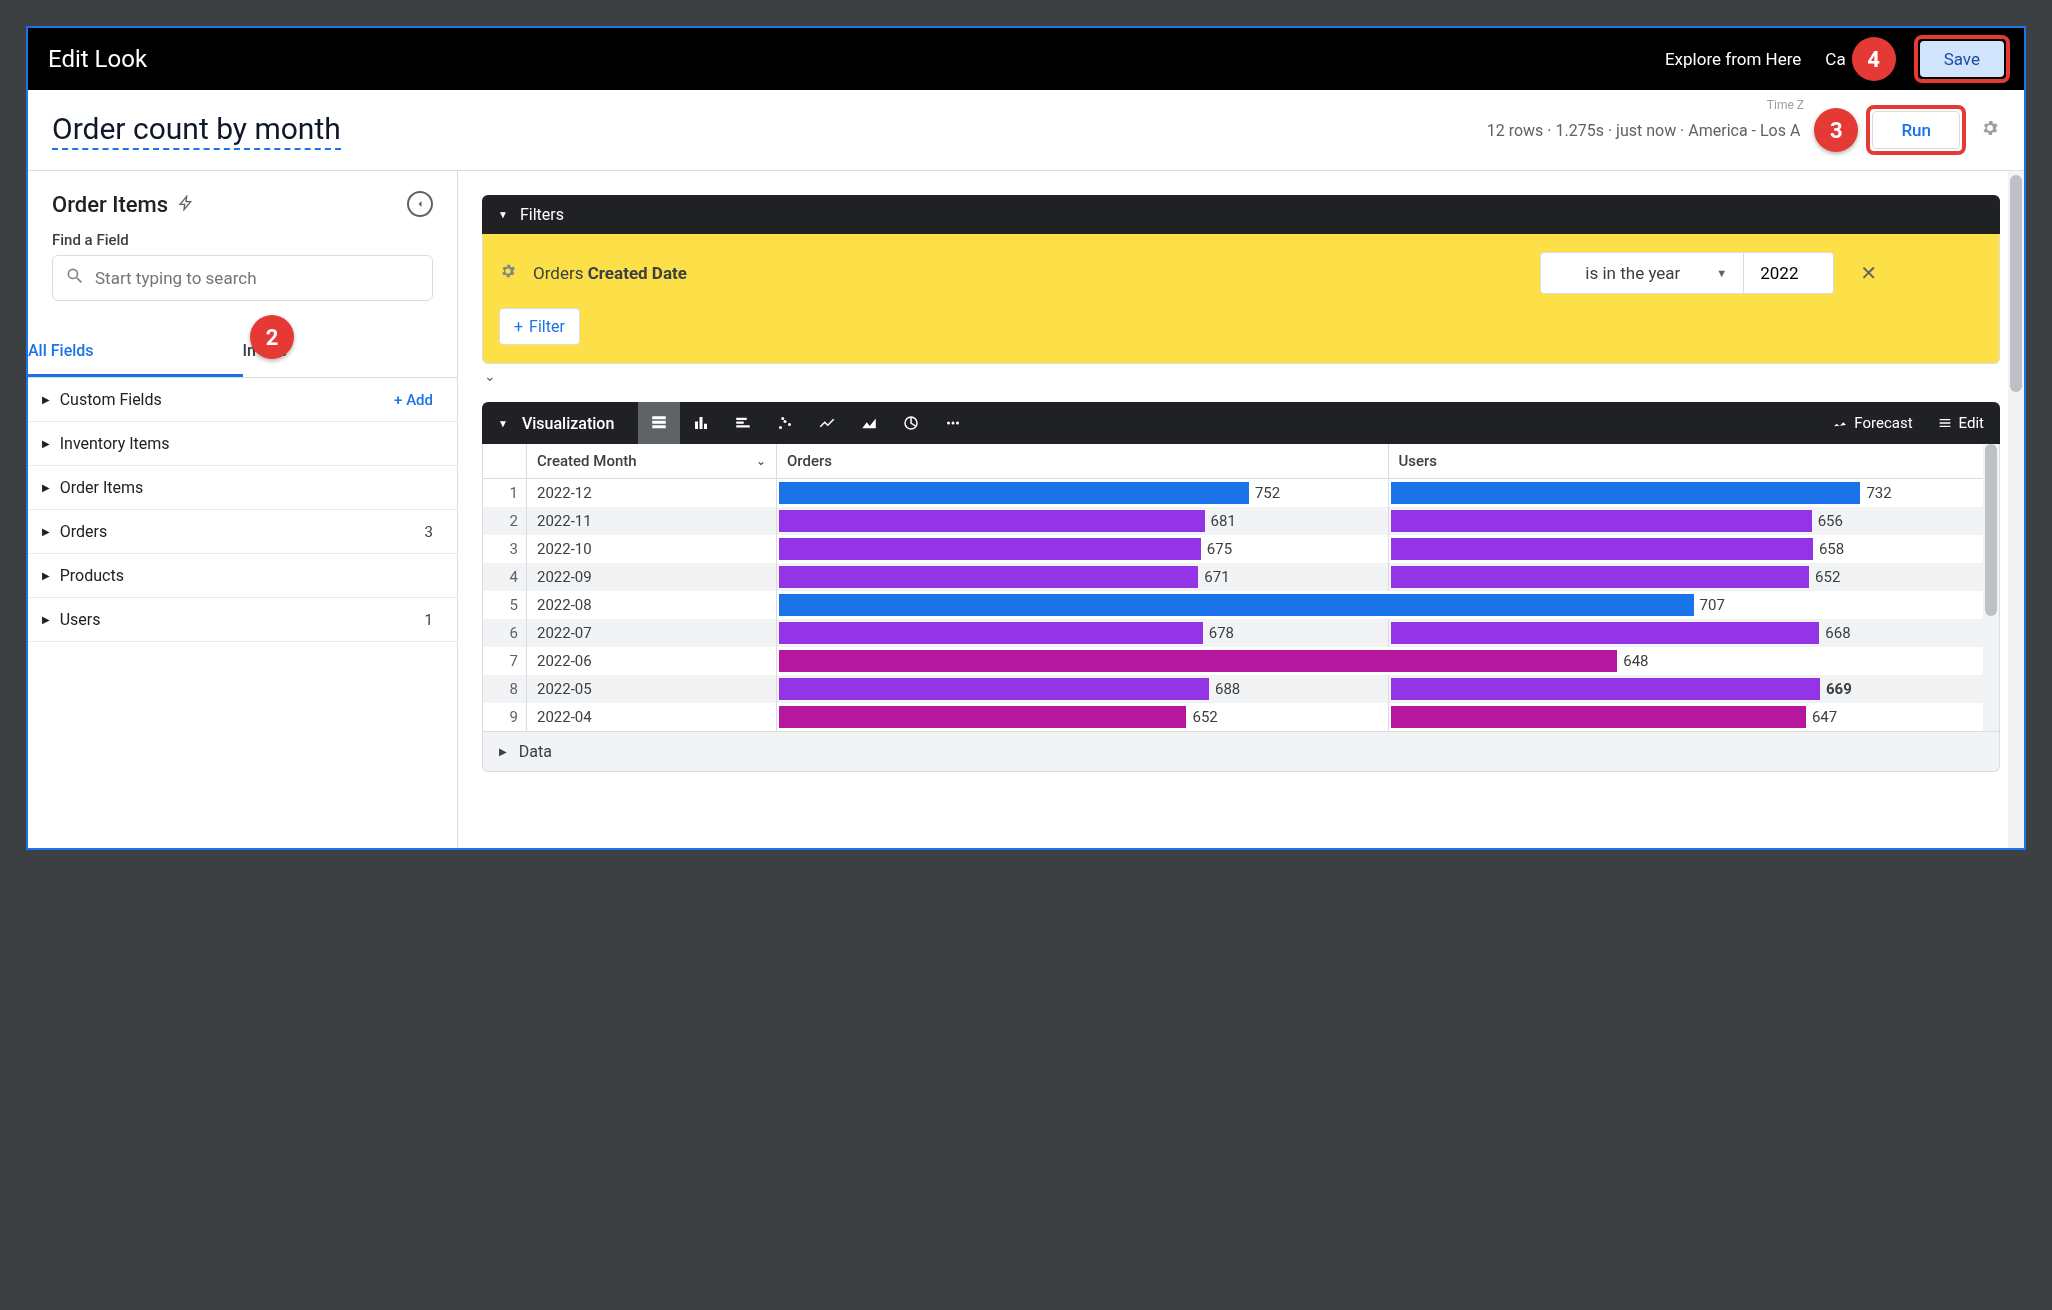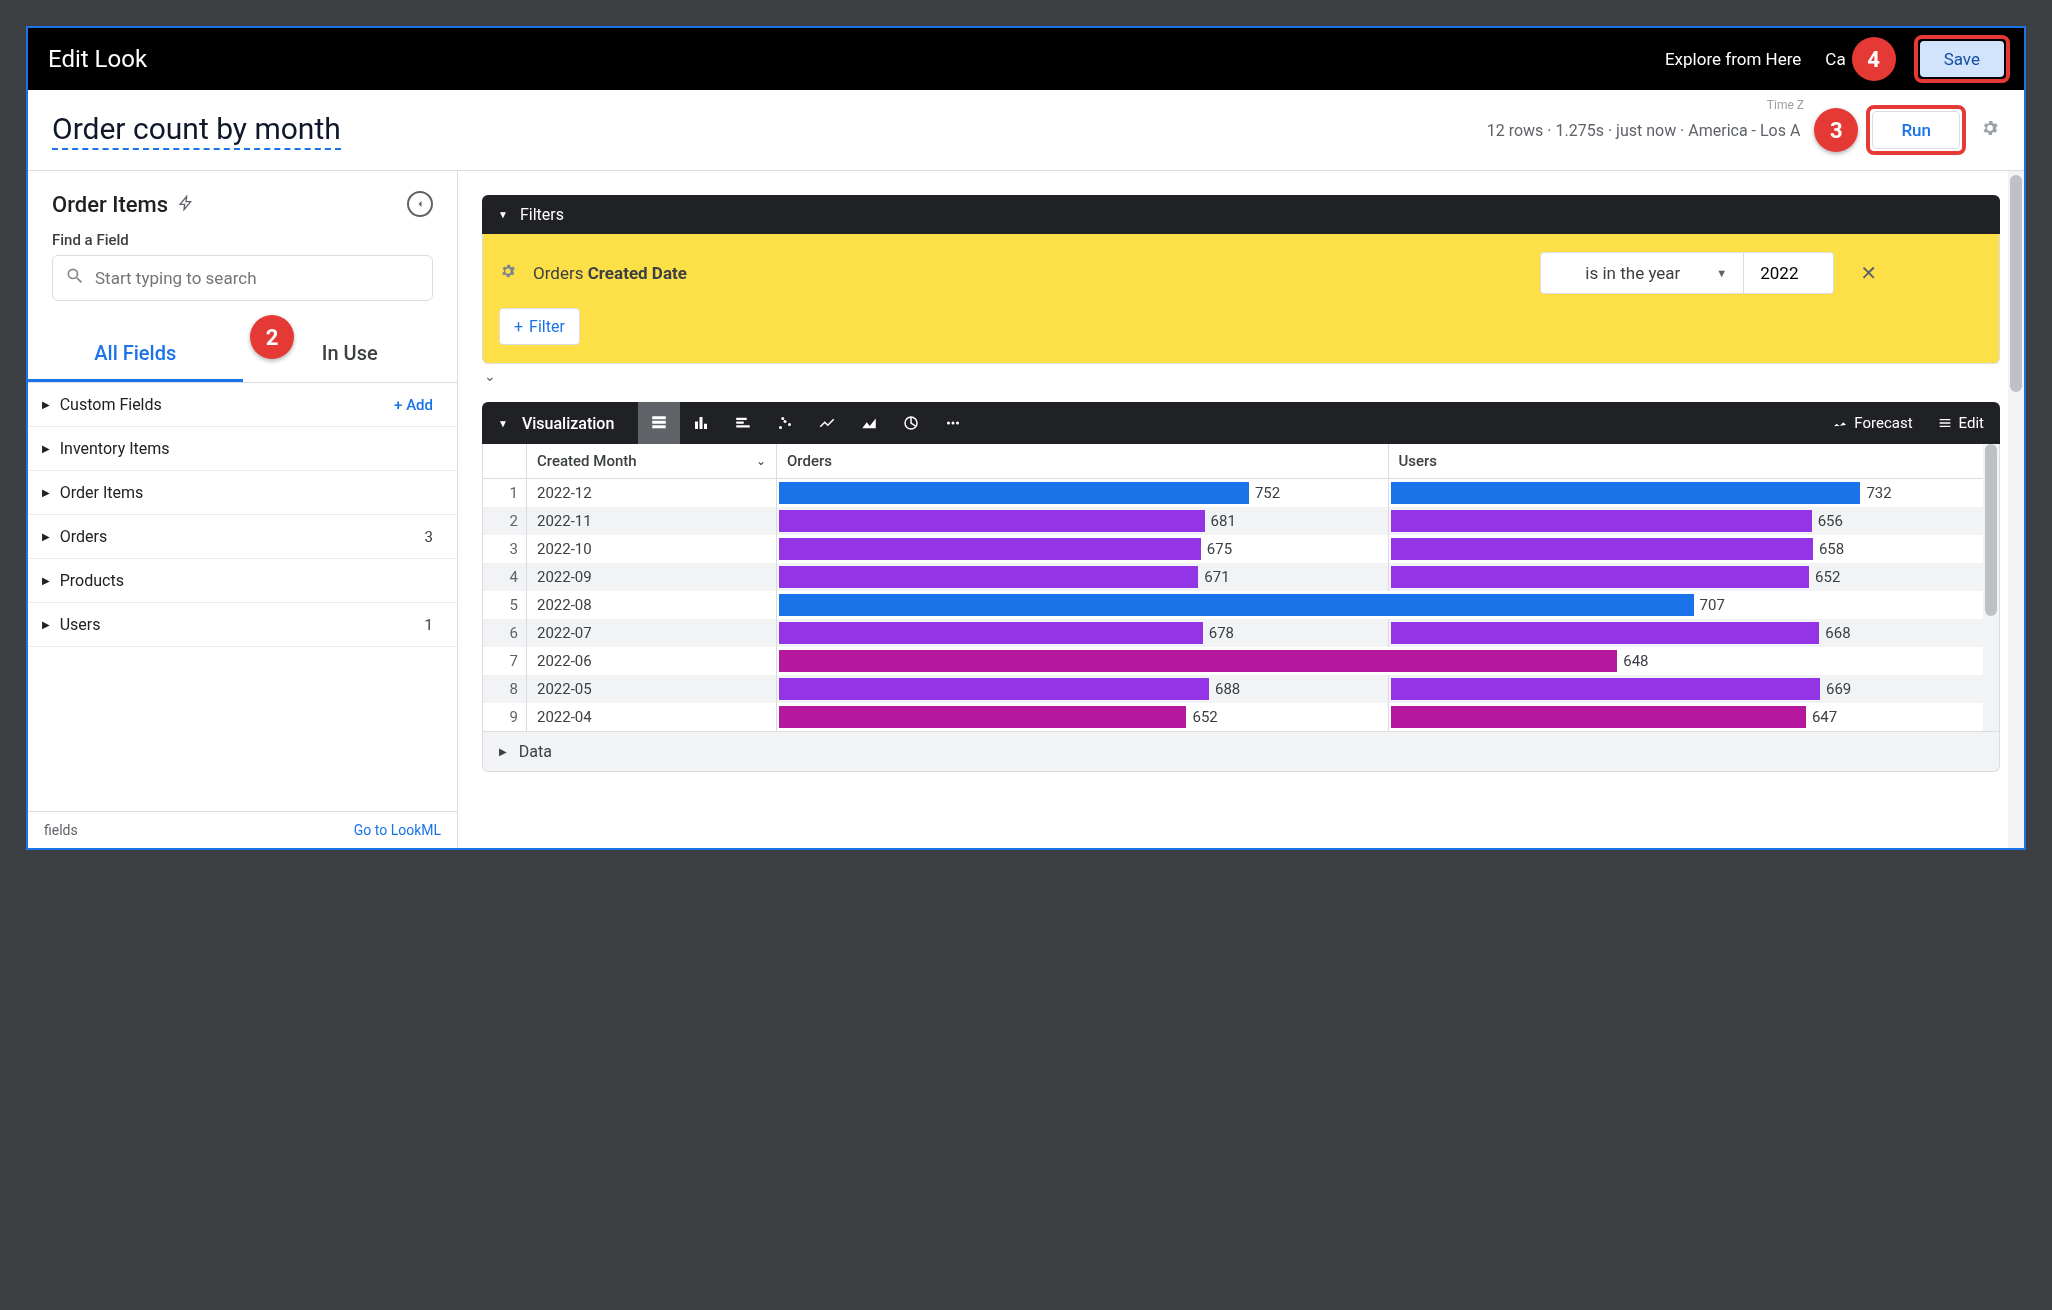--- a/index.html
+++ b/index.html
@@ -30,21 +30,21 @@
   .side-title { font-size: 22px; font-weight: 500; color: #202124; display: flex; align-items: center; gap: 10px; }
   .bolt { color: #5f6368; font-size: 18px; }
   .collapse-circ { width: 26px; height: 26px; border: 2px solid #5f6368; border-radius: 50%; display: flex; align-items: center; justify-content: center; font-size: 13px; color: #5f6368; cursor: pointer; }
   .find-label { font-size: 15px; color: #3c4043; margin-top: 14px; margin-bottom: 6px; font-weight: 500; }
   .search-box { display: flex; align-items: center; border: 1px solid #dadce0; border-radius: 6px; padding: 10px 12px; gap: 10px; }
   .search-box input { border: none; outline: none; font-size: 17px; flex: 1; color: #5f6368; }
   .search-ico { color: #80868b; font-size: 18px; }
 
   .tabs-wrap { position: relative; }
   .tabs { display: flex; border-bottom: 1px solid #dadce0; margin-top: 18px; }
-  .tab { flex: 1; text-align: center; padding: 14px 0; font-size: 20px; color: #3c4043; cursor: pointer; font-weight: 500; }
+  .tab { flex: 1; text-align: left; padding: 14px 0; font-size: 16px; color: #3c4043; cursor: pointer; font-weight: 500; }
   .tab.active { color: #1a73e8; border-bottom: 3px solid #1a73e8; }
 
   .cat-list { flex: 1; overflow: auto; }
   .cat { display: flex; align-items: center; justify-content: space-between; padding: 12px 24px 12px 14px; border-bottom: 1px solid #e8eaed; font-size: 16px; color: #202124; cursor: pointer; }
   .cat-left { display: flex; align-items: center; gap: 10px; }
   .caret { font-size: 10px; color: #202124; }
   .cat-right { color: #3c4043; font-size: 15px; }
   .add-link { color: #1a73e8; font-size: 15px; font-weight: 500; }
 
   .side-foot { border-top: 1px solid #dadce0; padding: 10px 16px; display: flex; justify-content: space-between; color: #5f6368; font-size: 14px; }
@@ -219,24 +219,20 @@
           </div>
           <div class="cat">
             <div class="cat-left">
               <span class="caret">▶</span>
               <span>Users</span>
             </div>
             <span class="cat-right">1</span>
           </div>
         </div>
 
-      <div class="side-foot">
-        <span>fields</span>
-        <span class="lookml">Go to LookML</span>
-      </div>
     </div>
 
     <div class="main-row">
     <div class="main">
       <div class="main-pane">
 
         <div class="panel-header">
           <span class="tri">▼</span>
           <span>Filters</span>
         </div>
@@ -424,21 +420,21 @@
                     <span class="val">648</span>
                   </div>
                 </div>
                 <div class="grid-row">
                   <div class="cell-idx">8</div>
                   <div class="cell-month">2022-05</div>
                   <div class="cell-bar">
                     <div class="bar purple" style="width: 71.3617%;"></div>
                     <span class="val">688</span>
                   </div>
-                  <div class="cell-bar" style="border-right: none;">
+                  <div class="cell-bar" style="border-right: none; font-weight: bold;">
                     <div class="bar purple" style="width: 71.2869%;"></div>
                     <span class="val">669</span>
                   </div>
                 </div>
                 <div class="grid-row">
                   <div class="cell-idx">9</div>
                   <div class="cell-month">2022-04</div>
                   <div class="cell-bar">
                     <div class="bar magenta" style="width: 67.6277%;"></div>
                     <span class="val">652</span>

